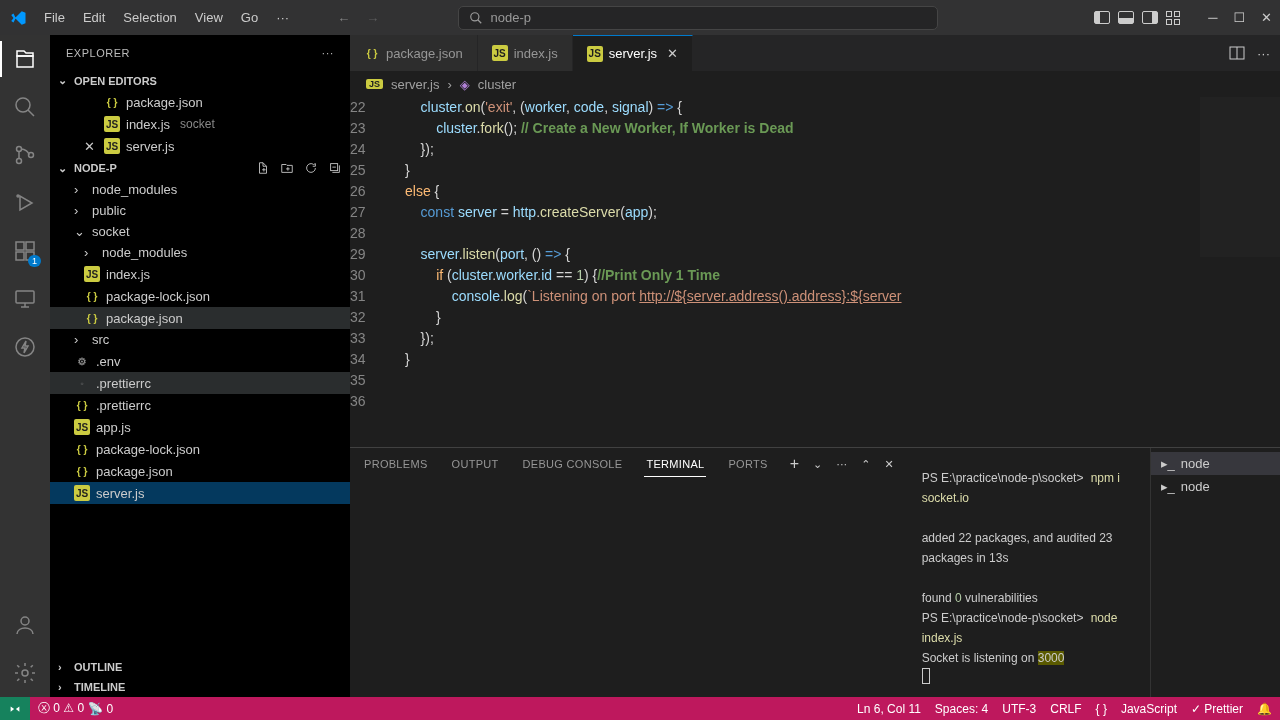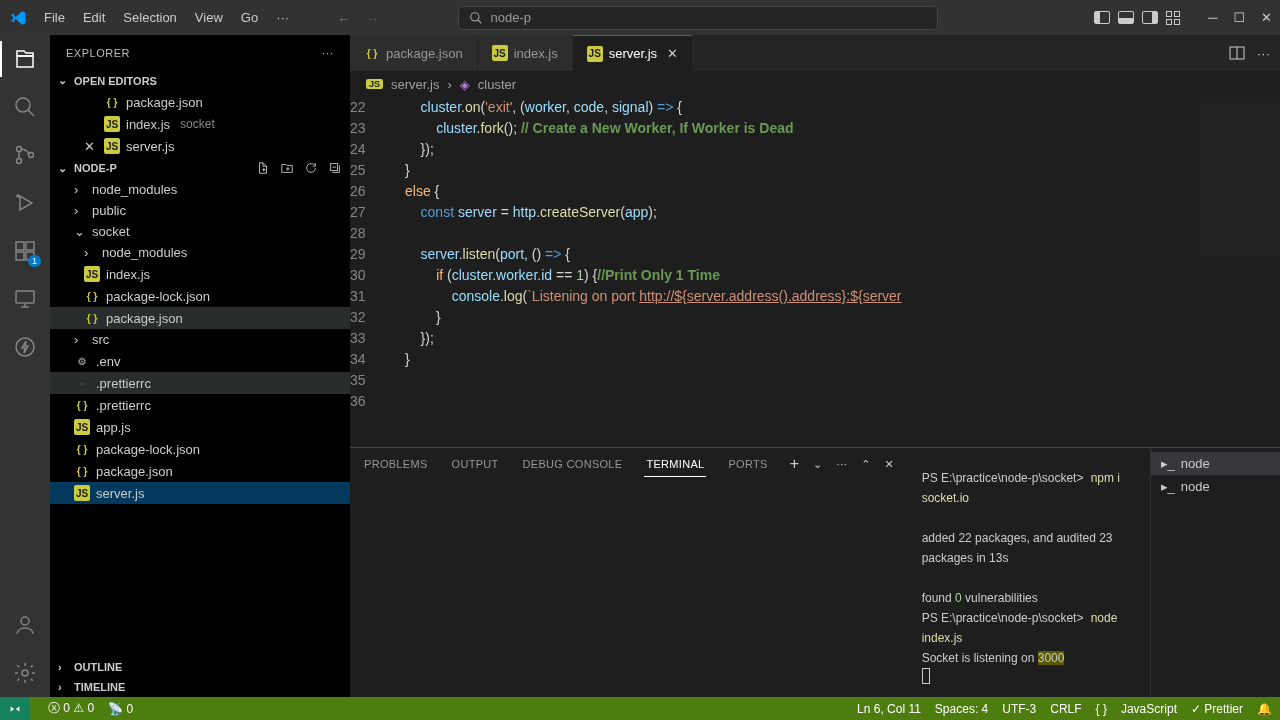--- a/index.html
+++ b/index.html
@@ -85,21 +85,21 @@
 .terminal-output { flex: 1; padding: 20px 16px 8px; font-family: Consolas, monospace; font-size: 12px; line-height: 20px; white-space: pre-wrap; color: #ccc; }
 .term-cmd { color: #dcdcaa; }
 .term-num { color: #b5cea8; }
 .term-hl { background:#5a5a00; }
 .terminal-sidebar { width: 130px; border-left: 1px solid #333; padding: 4px 0; }
 .term-item { padding: 4px 10px; display:flex; gap:6px; align-items:center; cursor:pointer; }
 .term-item.active { background:#37373d; }
 .cursor-block { display:inline-block; width:8px; height:16px; border:1px solid #ccc; }
 
 
-.status-bar { height: 23px; background: #4d7c0f; display: flex; align-items: center; padding: 0 8px; font-size: 12px; color: #fff; gap: 14px; }
+.status-bar { height: 23px; background: #be185d; display: flex; align-items: center; padding: 0 8px; font-size: 12px; color: #fff; gap: 4px; }
 .status-bar .remote { background:#16825d; height:100%; display:flex; align-items:center; padding:0 8px; margin-left:-8px; margin-right:4px; }
 .status-right { margin-left: auto; display:flex; gap:14px; align-items:center; }
 
 svg { display:block; }
 </style>
 </head>
 <body>
 
 <div class="titlebar">
   <div class="logo">

